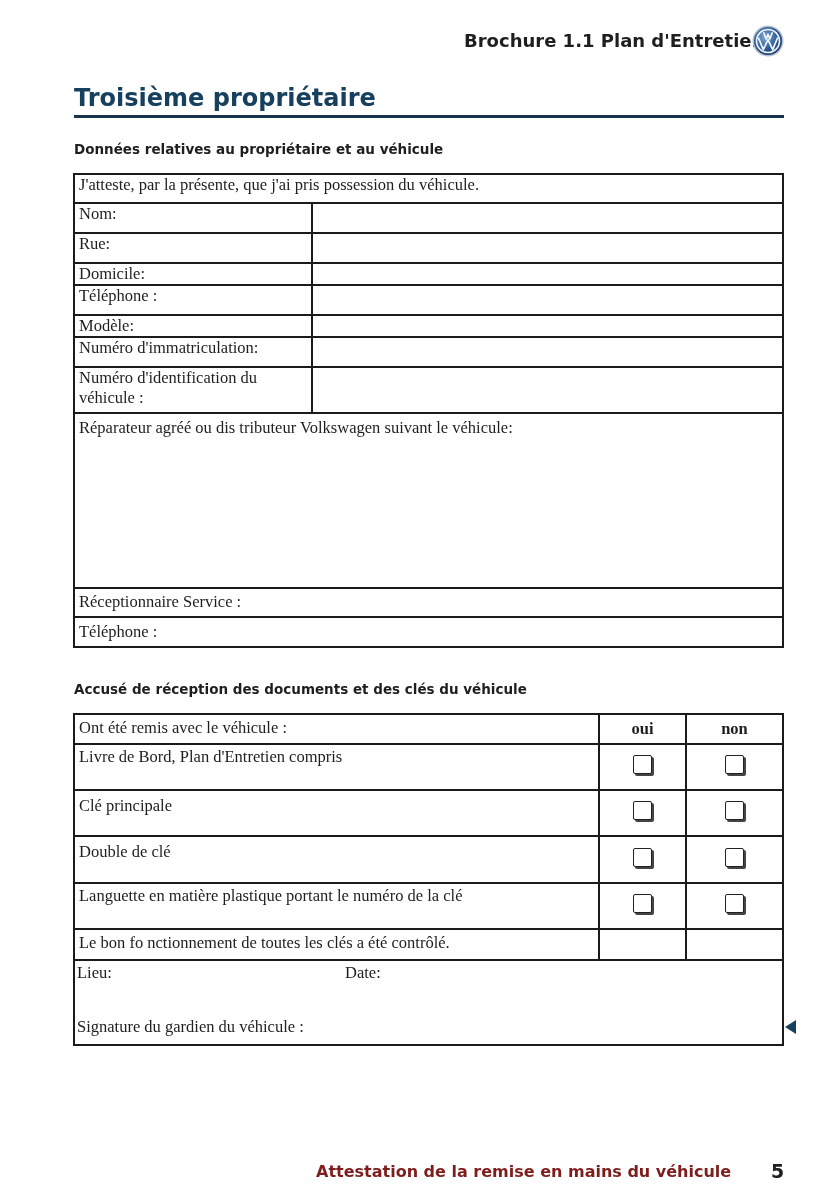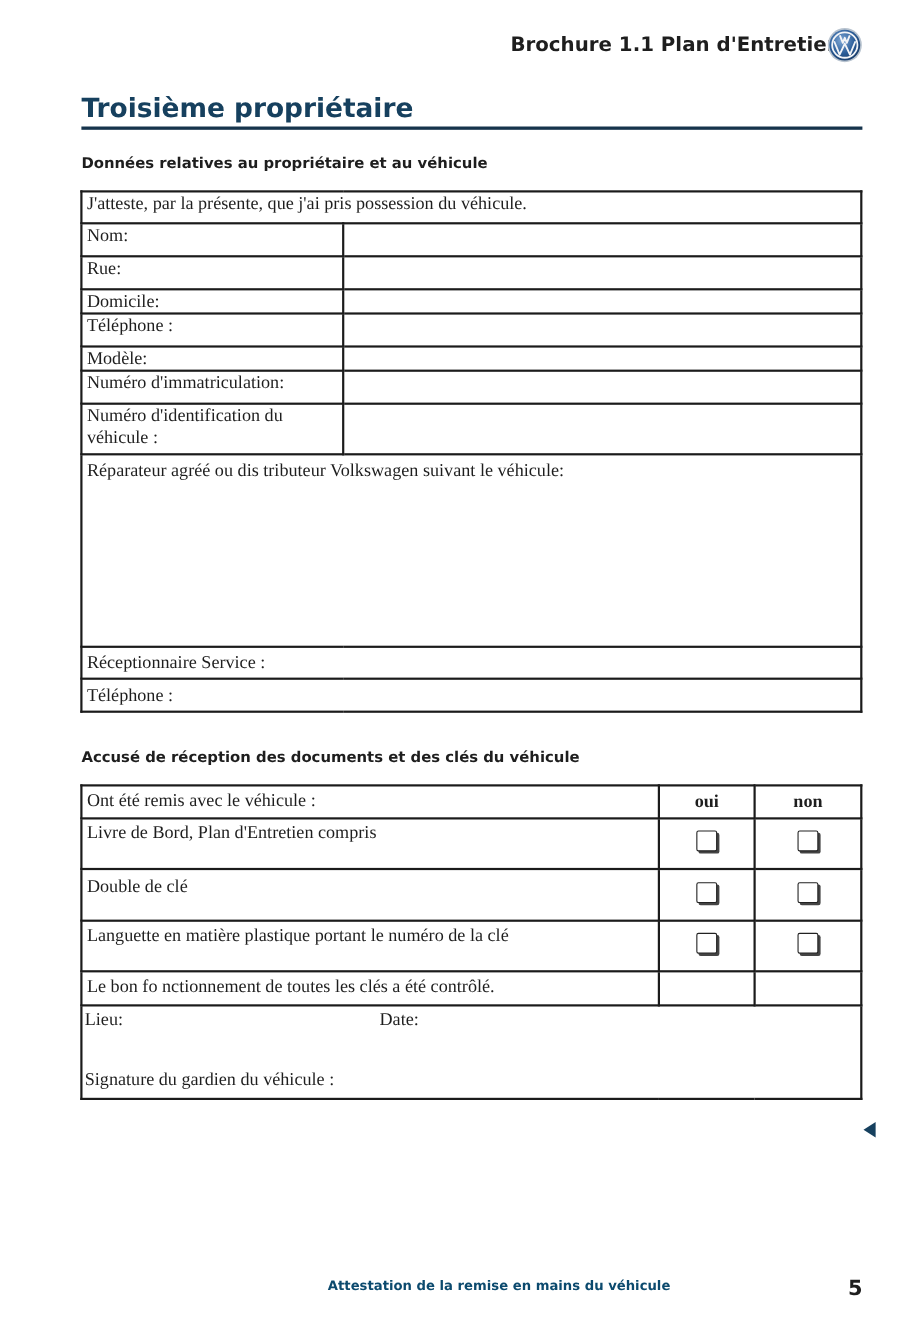--- a/index.html
+++ b/index.html
@@ -43,22 +43,22 @@
     cursor: pointer;
   }
 
   .nav-arrow {
     position: absolute; left: 785px; top: 1020px; width: 0; height: 0;
     border-top: 7px solid transparent; border-bottom: 7px solid transparent;
     border-right: 11px solid #16405e;
   }
 
   .footer-title {
-    position: absolute; left: 298px; top: 1162px;
-    font-size: 12px; font-weight: 600; color: #0c4a6e;
+    position: absolute; left: 316px; top: 1162px;
+    font-size: 16px; font-weight: 600; color: #7f1d1d;
   }
   .page-number {
     position: absolute; left: 771px; top: 1160px;
     font-size: 19px; font-weight: bold; color: #1e1e1e;
   }
 </style>
 </head>
 <body>
 
 <div class="header-title sans">Brochure 1.1 Plan d'Entretien</div>
@@ -149,20 +149,25 @@
       <tr style="height:30px;margin-top:12px;">
     <td style="padding-top:3px;">Ont été remis avec le véhicule :</td>
     <td class="center hdr-bold">oui</td>
     <td class="center hdr-bold">non</td>
   </tr>
   <tr style="height:46px;">
     <td style="padding-top:2px;">Livre de Bord, Plan d'Entretien compris</td>
     <td class="center"><span class="checkbox"></span></td>
     <td class="center"><span class="checkbox"></span></td>
   </tr>
+  <tr style="height:46px;">
+    <td style="padding-top:5px;">Clé principale</td>
+    <td class="center"><span class="checkbox"></span></td>
+    <td class="center"><span class="checkbox"></span></td>
+  </tr>
   <tr style="height:47px;">
     <td style="padding-top:5px;">Double de clé</td>
     <td class="center"><span class="checkbox"></span></td>
     <td class="center"><span class="checkbox"></span></td>
   </tr>
   <tr style="height:46px;">
     <td style="padding-top:2px;">Languette en matière plastique portant le numéro de la clé</td>
     <td class="center"><span class="checkbox"></span></td>
     <td class="center"><span class="checkbox"></span></td>
   </tr>

